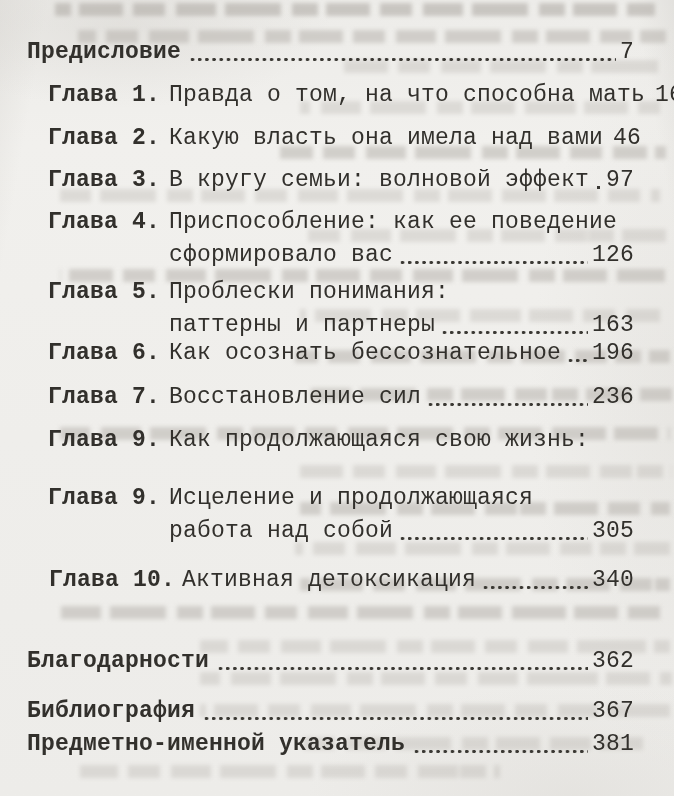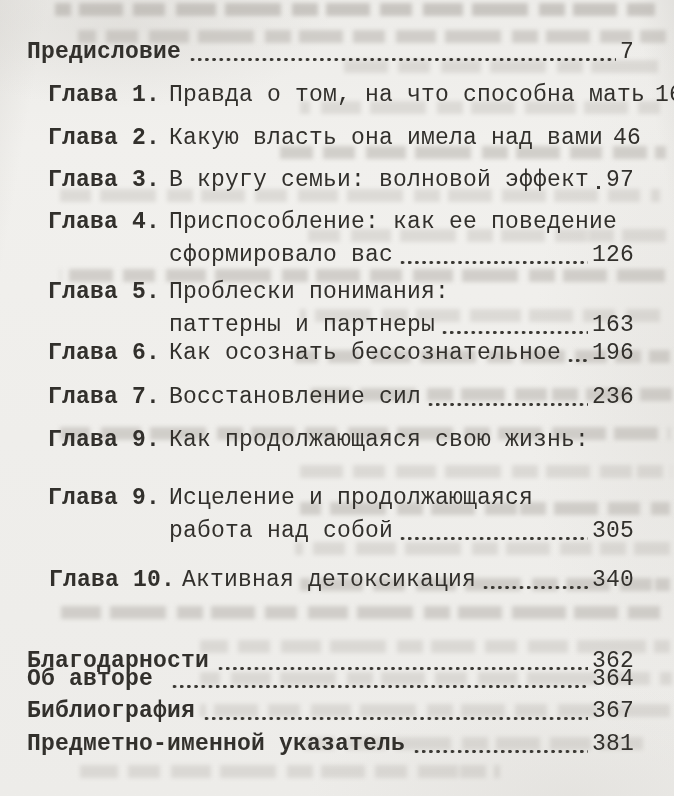--- a/index.html
+++ b/index.html
@@ -223,29 +223,20 @@
   <div class="row top" style="top:645px">
     <span class="label">Благодарности</span>
     <span class="content">
         <span class="tline2">
       <span class="dots"></span>
       <span class="pageno">362</span>
     </span>
       </span>
   </div>
 
-  <div class="row top" style="top:663px">
-    <span class="label">Об авторе</span>
-    <span class="content">
-        <span class="tline2">
-      <span class="dots gap"></span>
-      <span class="pageno">364</span>
-    </span>
-      </span>
-  </div>
 
   <div class="row top" style="top:695px">
     <span class="label">Библиография</span>
     <span class="content">
         <span class="tline2">
       <span class="dots"></span>
       <span class="pageno">367</span>
     </span>
       </span>
   </div>

